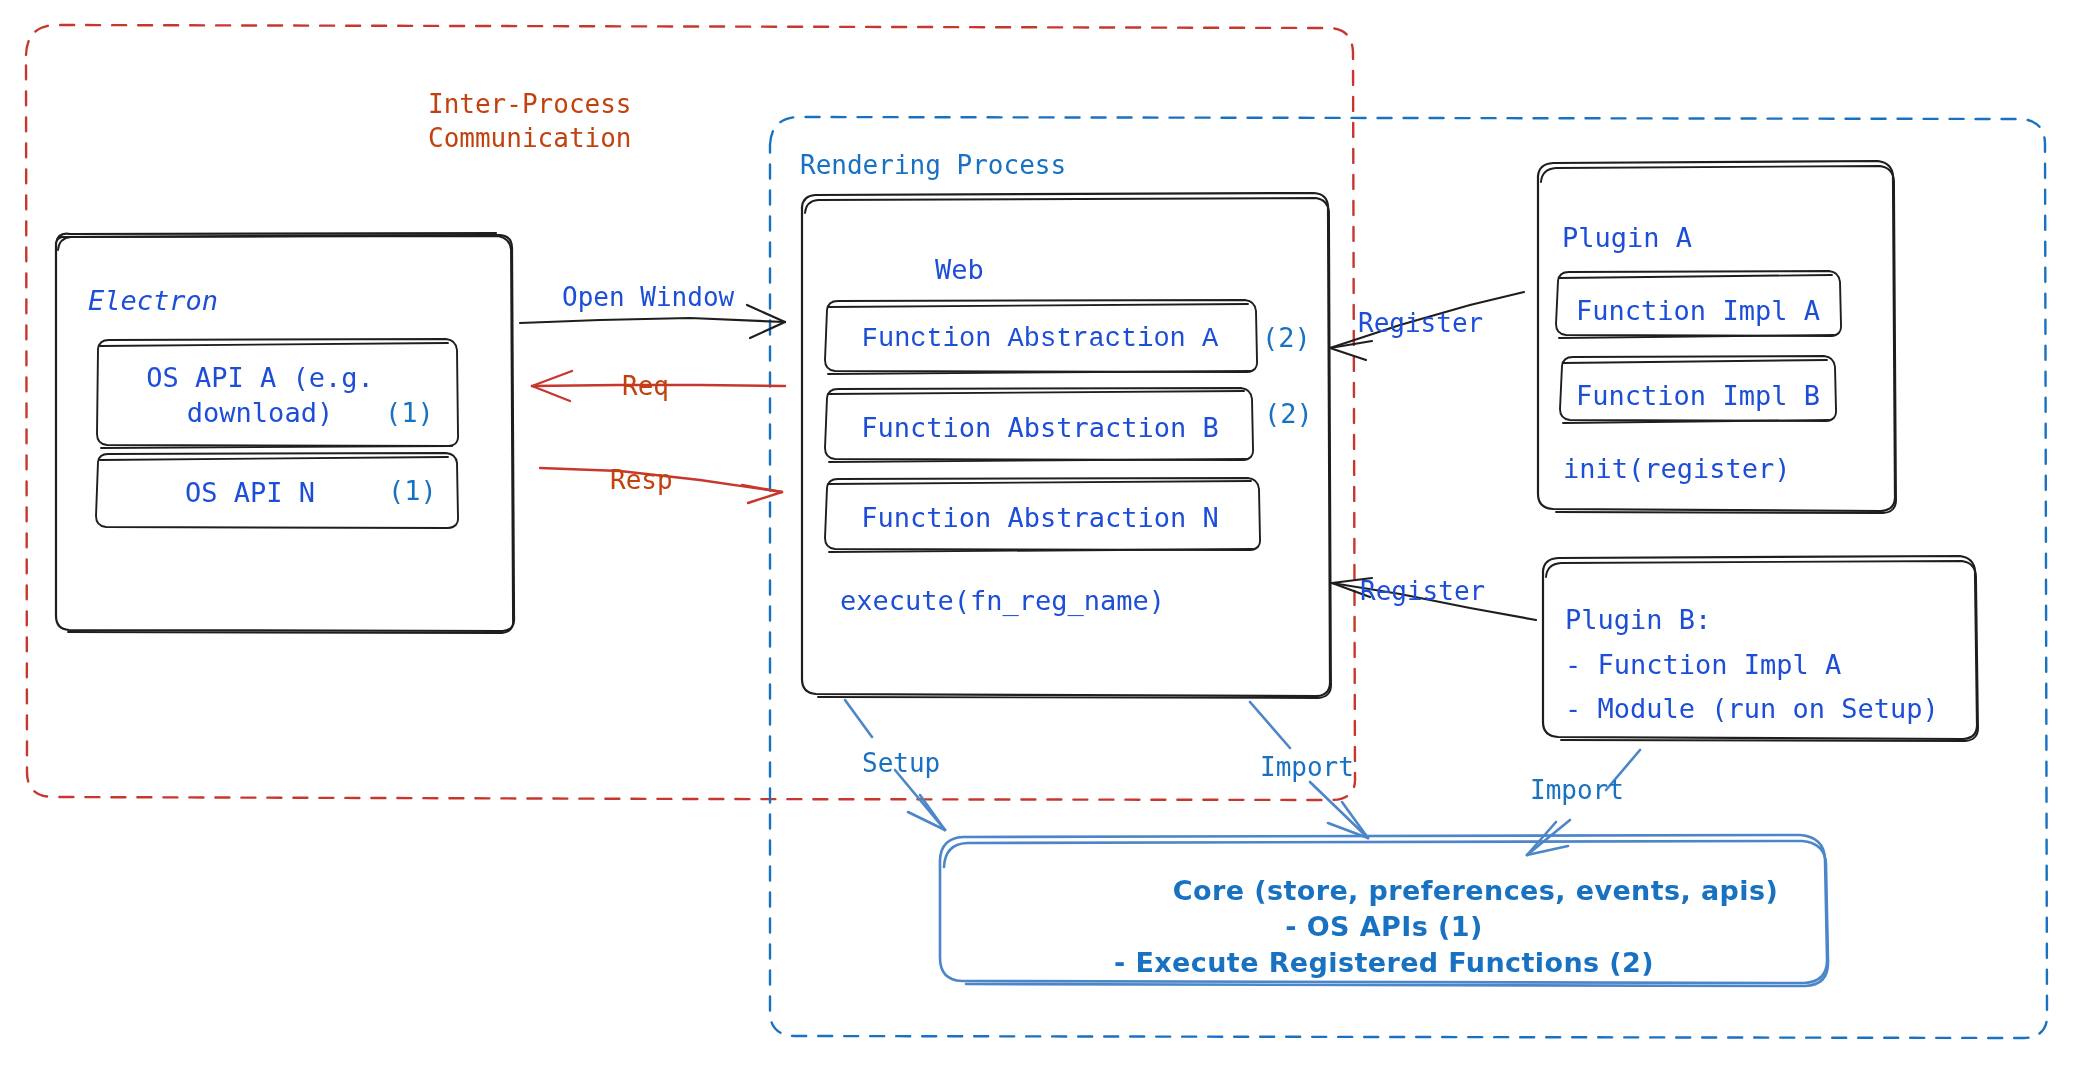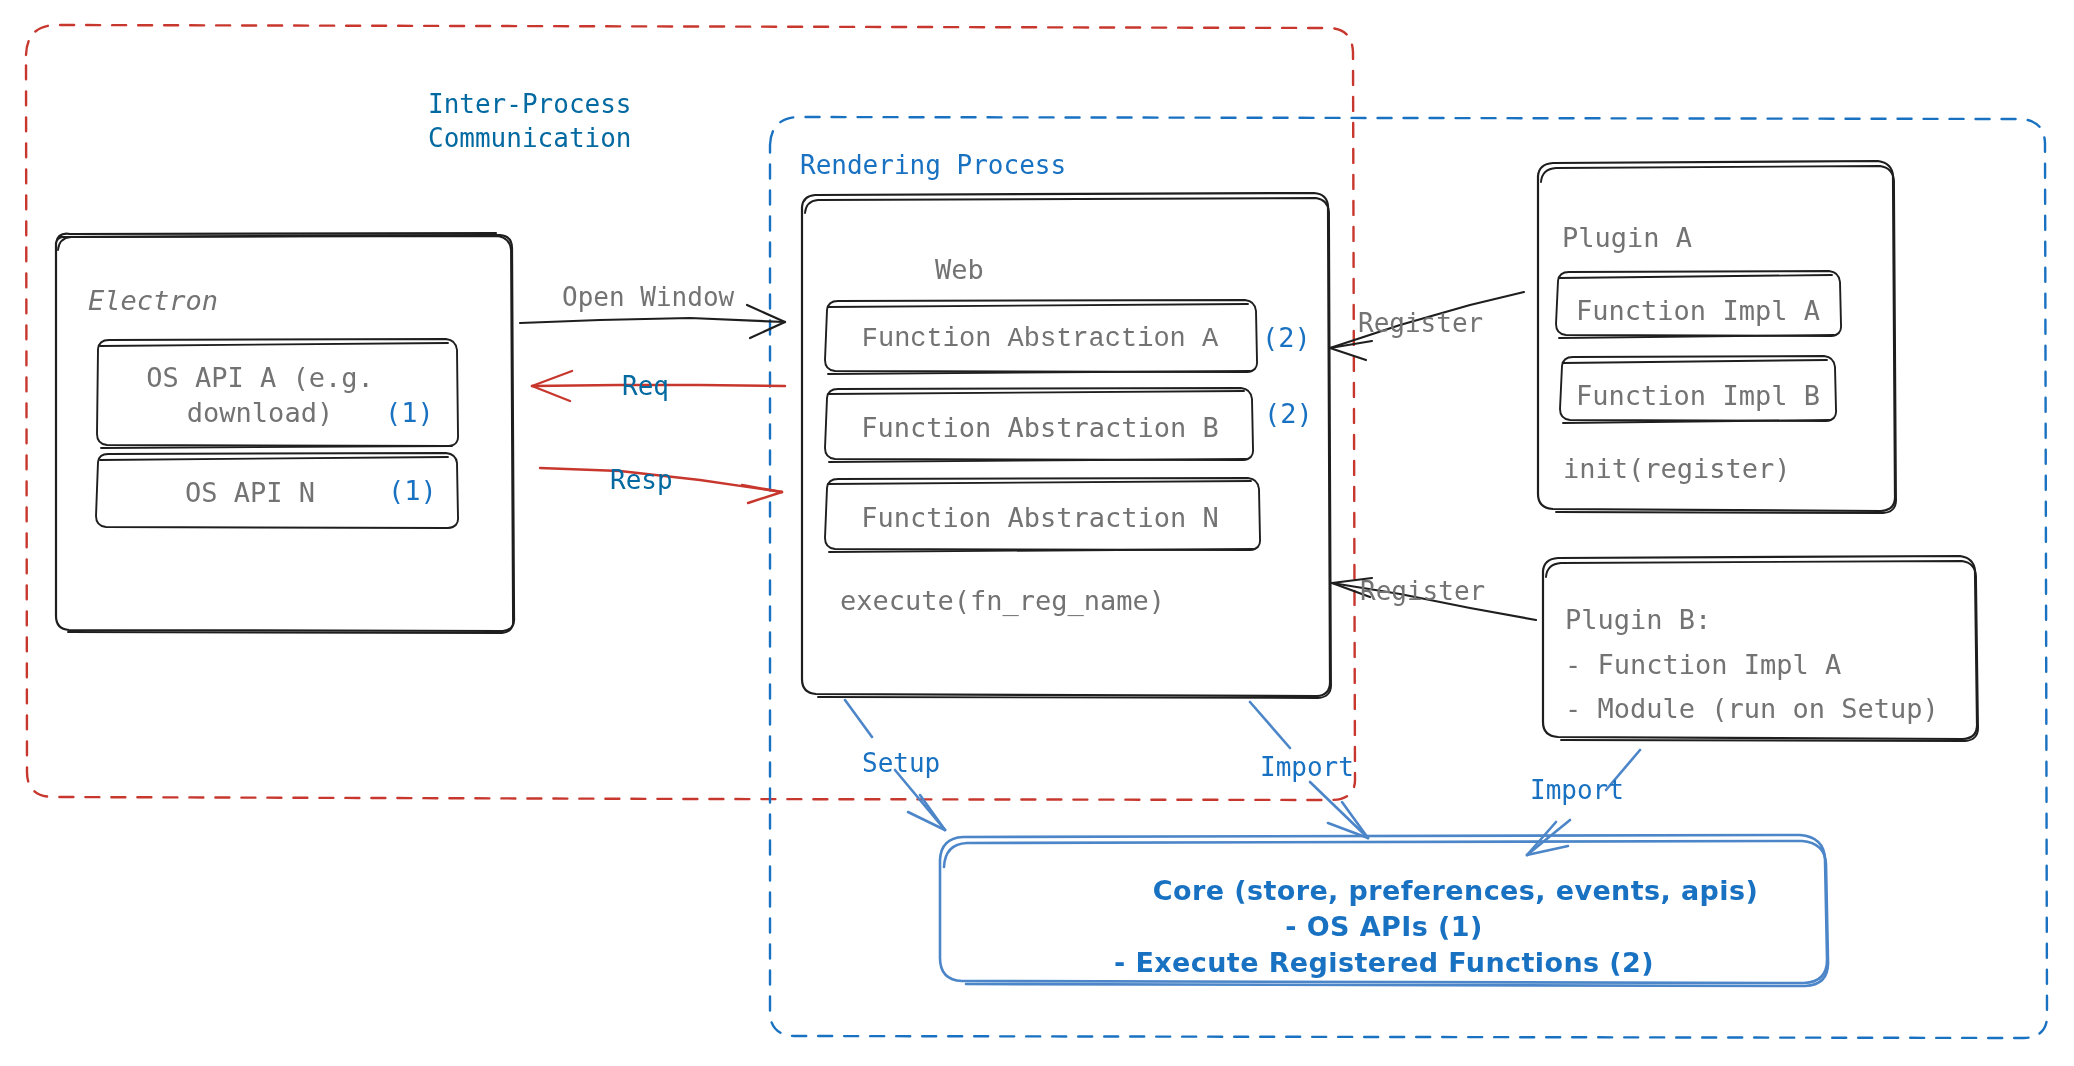--- a/index.html
+++ b/index.html
@@ -27,23 +27,23 @@
     width: 2074px;
     height: 1066px;
     pointer-events: none;
   }
   .lbl {
     position: absolute;
     white-space: pre;
     font-family: "DejaVu Sans Mono", "Liberation Mono", monospace;
     line-height: 1.3;
   }
-  .red   { color: #0369a1; }
+  .red   { color: #c2410c; }
   .blue  { color: #1971c2; }
-  .dark  { color: #737373; }
+  .dark  { color: #1d4ed8; }
 
   
   .container-title {
     position: absolute;
     font-size: 26px;
     white-space: pre;
     line-height: 1.32;
   }
 
   
@@ -277,21 +277,21 @@
   <div class="lbl dark inner-box-text" style="left:1560px; top:293px; width:276px;">Function Impl A</div>
 
   <div class="lbl dark inner-box-text" style="left:1560px; top:378px; width:276px;">Function Impl B</div>
 
   <div class="lbl dark small-note" style="left:1563px; top:451px; font-size:27px;">init(register)</div>
 
   <div class="lbl dark small-note" style="left:1565px; top:602px; font-size:27px;">Plugin B:</div>
   <div class="lbl dark small-note" style="left:1565px; top:647px; font-size:27px;">- Function Impl A</div>
   <div class="lbl dark small-note" style="left:1565px; top:691px; font-size:27px;">- Module (run on Setup)</div>
 
-  <div class="core-text" style="left:940px; top:872px; width:1031px;">Core (store, preferences, events, apis)</div>
+  <div class="core-text" style="left:940px; top:872px; width:1031px;padding-left:20px;">Core (store, preferences, events, apis)</div>
   <div class="core-text" style="left:940px; top:908px; width:888px;">- OS APIs (1)</div>
   <div class="core-text" style="left:940px; top:944px; width:888px;">- Execute Registered Functions (2)</div>
 
   <div class="arrow-label dark" style="left:562px; top:282px;">Open Window</div>
 
   <div class="arrow-label red" style="left:622px; top:371px;">Req</div>
 
   <div class="arrow-label red" style="left:610px; top:465px;">Resp</div>
 
   <div class="arrow-label dark" style="left:1358px; top:308px;">Register</div>

